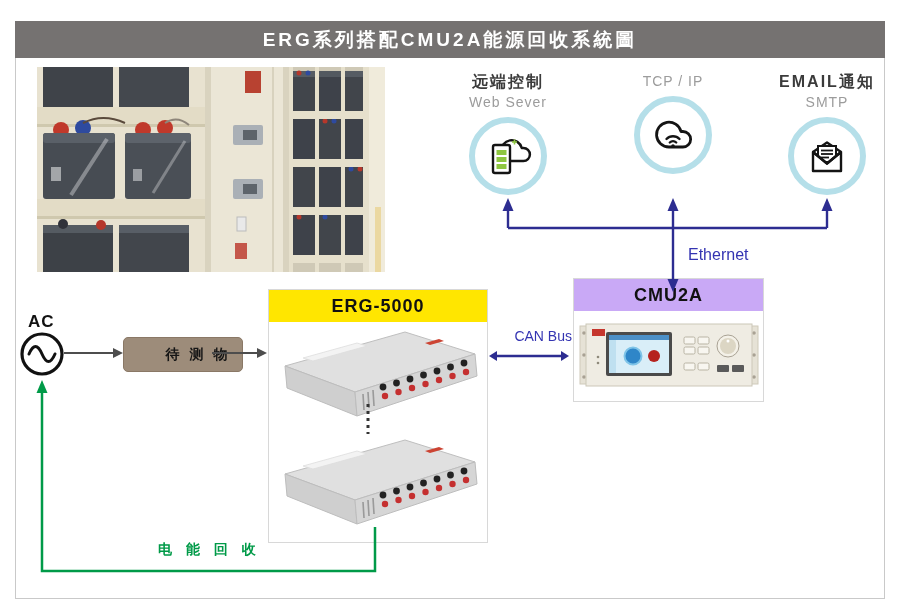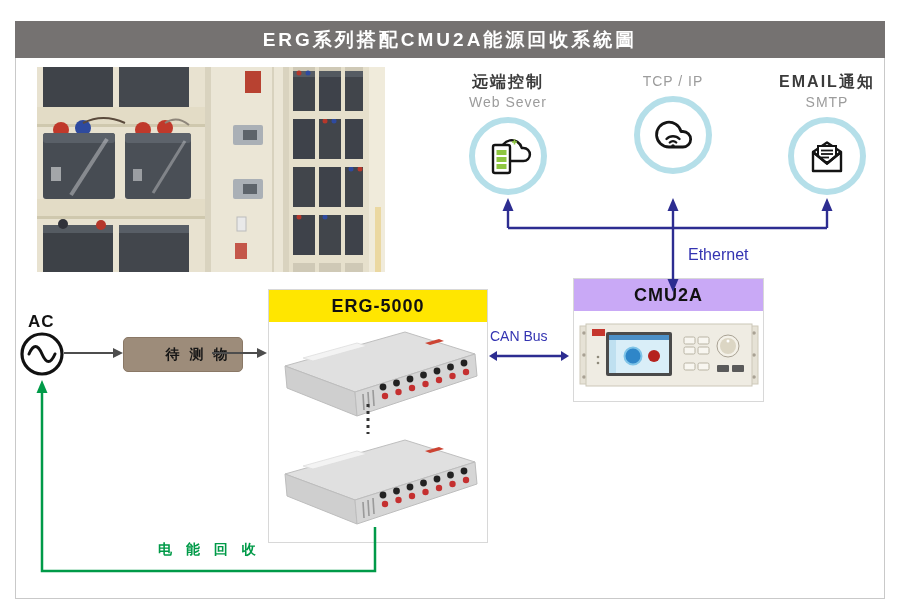--- a/index.html
+++ b/index.html
@@ -35,21 +35,21 @@
   .cmu .box-header{background:#c9a9f6;}
   .cmu-body{display:flex;align-items:flex-start;justify-content:center;padding-top:12px;}
   .dut-box{
     position:absolute;left:123px;top:337px;width:88px;height:33px;background:#9d8c7a;
     border:1px solid #8a7866;border-radius:5px;display:flex;align-items:center;justify-content:center;
     font-weight:bold;font-size:14px;letter-spacing:3px;color:#161616;z-index:2;padding-left:30px;
   }
   .overlay{position:absolute;left:0;top:0;z-index:5;pointer-events:none;}
   .lbl{position:absolute;z-index:6;}
   .lbl-ethernet{left:688px;top:246px;color:#3434b2;font-size:16px;}
-  .lbl-canbus{left:490px;top:328px;width:82px;text-align:left;color:#3434b2;font-size:14px;}
+  .lbl-canbus{left:490px;top:328px;width:82px;text-align:right;color:#3434b2;font-size:14px;}
   .lbl-recovery{left:158px;top:541px;color:#009a48;font-weight:bold;font-size:14px;letter-spacing:5px;text-align:right;}
   .lbl-ac{left:28px;top:312px;color:#111;font-weight:bold;font-size:17px;letter-spacing:1px;}
 </style>
 </head>
 <body>
 
 <div class="title-bar">ERG系列搭配CMU2A能源回收系統圖</div>
 
 <div class="frame"></div>
 

